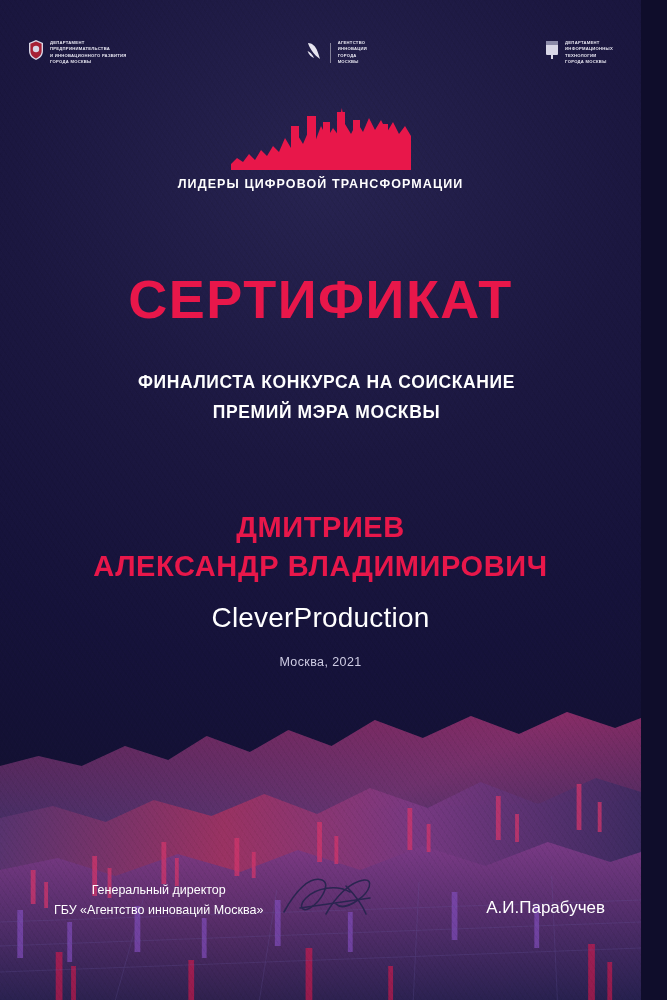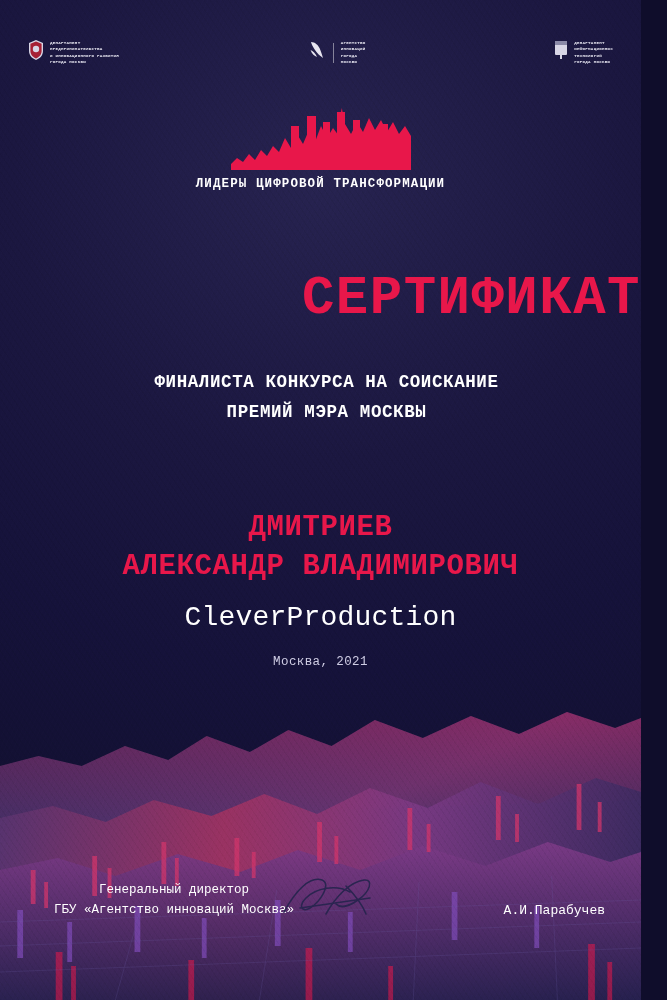--- a/index.html
+++ b/index.html
@@ -8,21 +8,20 @@
     background: #0f0d2b;
     font-family: "Liberation Sans", sans-serif;
     overflow: hidden;
   }
   .certificate {
     position: relative;
     width: 641px; height: 1000px;
     background:
       radial-gradient(ellipse 120% 70% at 50% 18%, #272350 0%, #1b1740 40%, #15123a 70%, #121031 100%);
     overflow: hidden;
-    font-family: Liberation Mono, monospace;
   }
 
   
   .terrain {
     position: absolute;
     left: 0; right: 0; bottom: 0;
     height: 430px;
     overflow: hidden;
   }
   .terrain svg { display: block; width: 100%; height: 100%; }
@@ -83,21 +82,20 @@
     text-align: center;
   }
   .cert-title {
     position: absolute; top: 272px; left: 0; right: 0;
     color: #e8174a;
     font-size: 54px;
     font-weight: 700;
     letter-spacing: 1.5px;
     text-transform: uppercase;
     line-height: 1;
-    text-align: right;
   }
   .cert-subtitle {
     position: absolute; top: 368px; left: 12px; right: 0;
     color: #ffffff;
     font-size: 17.5px;
     font-weight: 700;
     letter-spacing: 0.6px;
     line-height: 1.7;
     text-transform: uppercase;
     padding: 0 60px;
@@ -139,21 +137,21 @@
   .sign-left {
     color: #ffffff;
     font-size: 12.5px;
     line-height: 1.55;
     text-align: center;
     max-width: 280px;
   }
   .sign-left span { display: block; }
   .sign-right {
     color: #ffffff;
-    font-size: 13px;
+    font-size: 17px;
     white-space: nowrap;
     padding-bottom: 2px;
     text-align: center;
   }
   .sign-mark {
     position: absolute;
     left: 50%; transform: translateX(-50%);
     bottom: -8px;
     width: 120px; height: 60px;
   }

